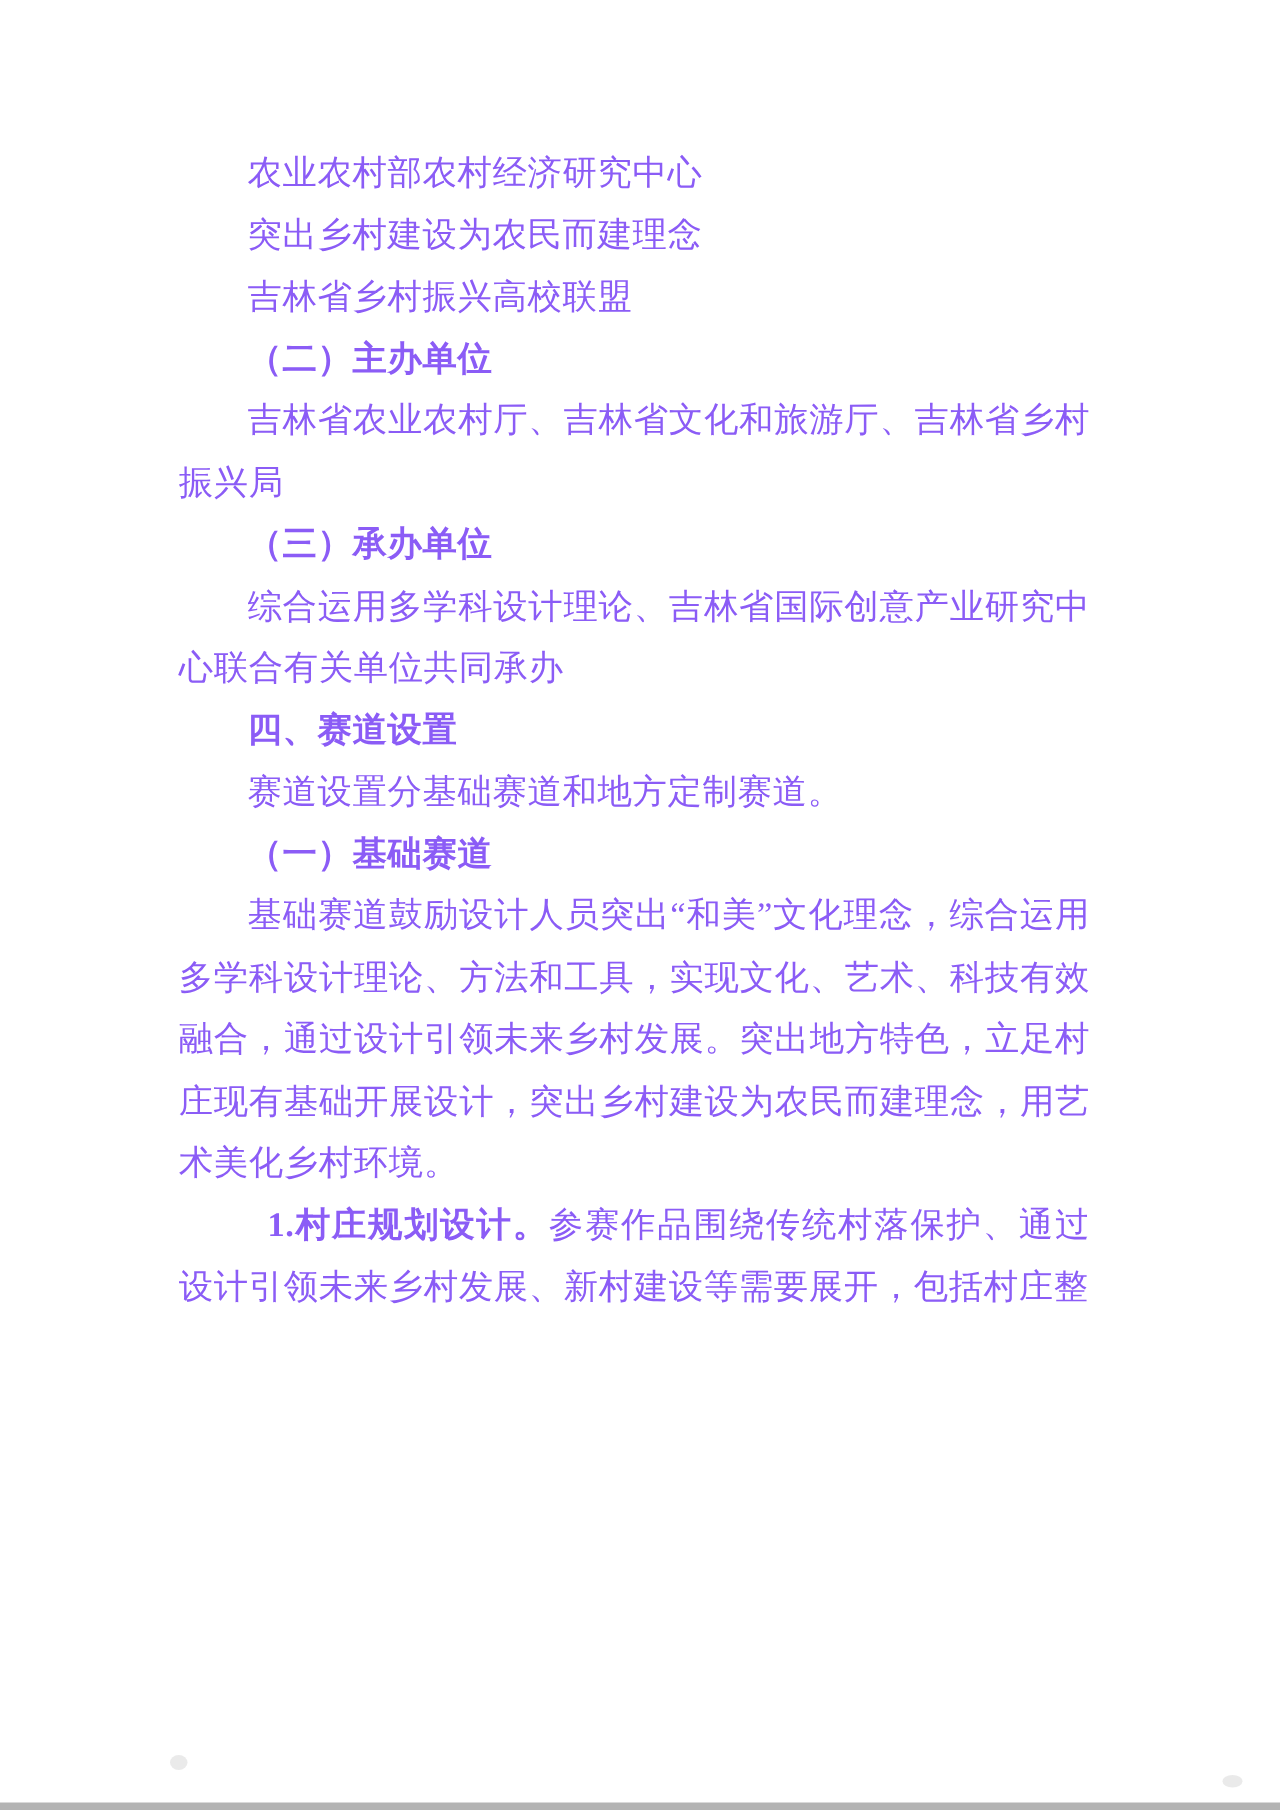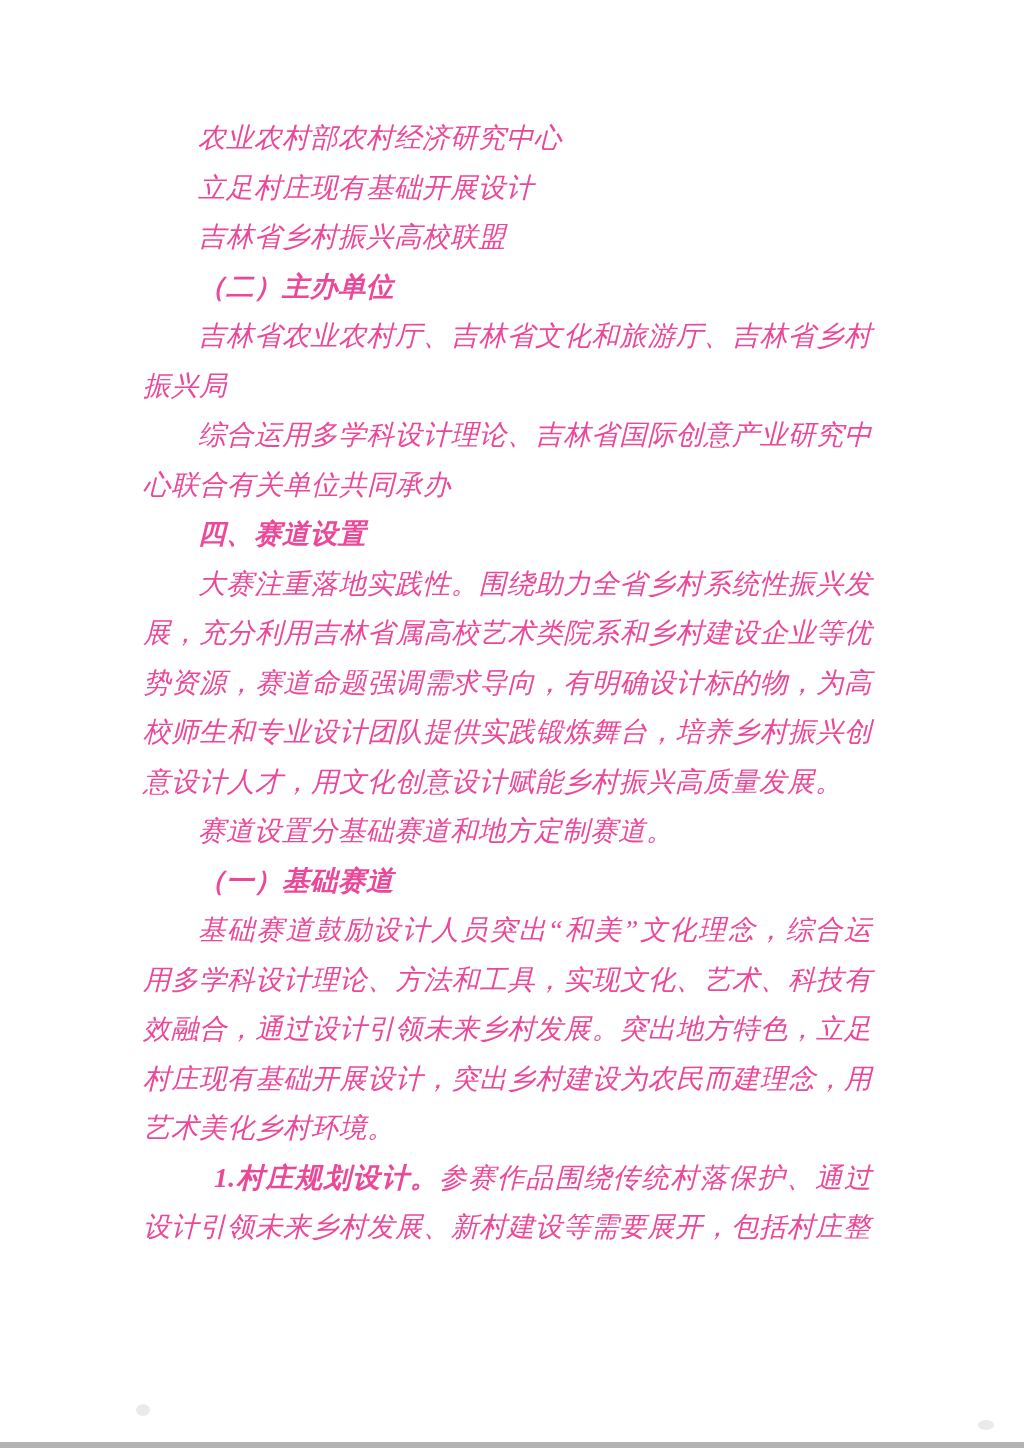--- a/index.html
+++ b/index.html
@@ -11,22 +11,21 @@
     height: 1448px;
     background: #ffffff;
     overflow: hidden;
   }
 
   .content {
     position: absolute;
     left: 143px;
     top: 113px;
     width: 729px;
-    color: #ec4899;
-    font-style: italic;
+    color: #8b5cf6;
   }
 
   .content p {
     margin: 0;
     font-size: 27.5px;
     line-height: 49.5px;
     text-align: justify;
     text-indent: 2em;
     letter-spacing: 0.5px;
     font-family: "Liberation Serif", serif;
@@ -65,27 +64,27 @@
   }
   .smudge-1 { left: 136px; top: 1404px; width: 14px; height: 12px; }
   .smudge-2 { left: 978px; top: 1420px; width: 16px; height: 10px; }
 </style>
 </head>
 <body>
 
 <div class="page" style="background: rgb(255, 255, 255);">
   <div class="content">
     <p>农业农村部农村经济研究中心</p>
-    <p>立足村庄现有基础开展设计</p>
+    <p>突出乡村建设为农民而建理念</p>
     <p>吉林省乡村振兴高校联盟</p>
     <p class="heading-kai">（二）主办单位</p>
     <p>吉林省农业农村厅、吉林省文化和旅游厅、吉林省乡村振兴局</p>
+    <p class="heading-kai">（三）承办单位</p>
     <p>综合运用多学科设计理论、吉林省国际创意产业研究中心联合有关单位共同承办</p>
     <p class="heading-hei">四、赛道设置</p>
-    <p>大赛注重落地实践性。围绕助力全省乡村系统性振兴发展，充分利用吉林省属高校艺术类院系和乡村建设企业等优势资源，赛道命题强调需求导向，有明确设计标的物，为高校师生和专业设计团队提供实践锻炼舞台，培养乡村振兴创意设计人才，用文化创意设计赋能乡村振兴高质量发展。</p>
     <p>赛道设置分基础赛道和地方定制赛道。</p>
     <p class="heading-kai">（一）基础赛道</p>
     <p>基础赛道鼓励设计人员突出“和美”文化理念，综合运用多学科设计理论、方法和工具，实现文化、艺术、科技有效融合，通过设计引领未来乡村发展。突出地方特色，立足村庄现有基础开展设计，突出乡村建设为农民而建理念，用艺术美化乡村环境。</p>
     <p><span class="lead-bold">1.村庄规划设计。</span><span>参赛作品围绕传统村落保护、通过设计引领未来乡村发展、新村建设等需要展开，包括村庄整</span></p>
   </div>
 
   <div class="smudge smudge-1"></div>
   <div class="smudge smudge-2"></div>
   <div class="bottom-strip" style="background: rgb(179, 179, 179);"></div>
 </div>

